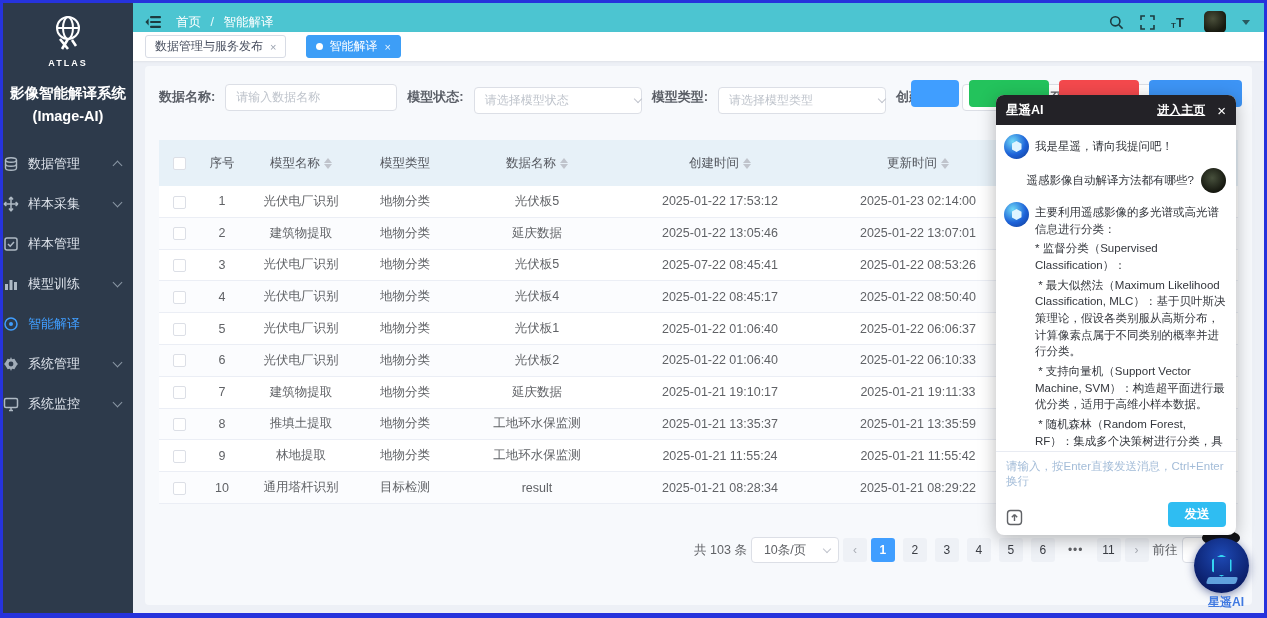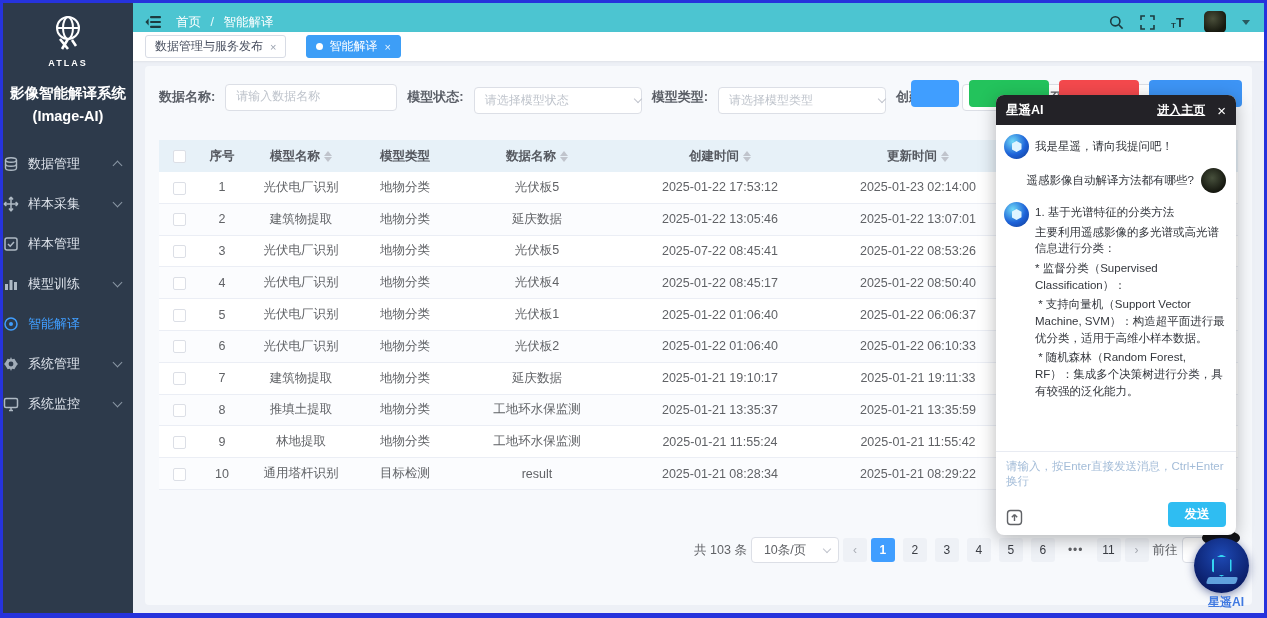--- a/index.html
+++ b/index.html
@@ -53,36 +53,36 @@
   
   .main { position:absolute; left:130px; top:58px; right:0; bottom:0; background:#edf0f6; }
   .card { position:absolute; left:12px; top:5px; right:12px; bottom:8px; background:#f7f9fc; border-radius:4px; }
 
   .filter-row { position:absolute; left:14px; top:14px; display:flex; align-items:center; gap:10px; }
   .f-label { font-size:13px; font-weight:bold; color:#5a5e66; white-space:nowrap; }
   .f-input, .f-select, .f-date { height:27px; background:#fff; border:1px solid #dcdfe6; border-radius:4px;
                                  display:flex; align-items:center; font-size:12px; color:#bfc4cc; }
   .f-input { width:172px; padding:0 10px; border:1px solid #dcdfe6; color:#303133; }
   .f-input::placeholder { color:#bfc4cc; }
-  input.f-input { outline:none; font-family:Liberation Mono, monospace; }
+  input.f-input { outline:none; font-family:Liberation Sans, sans-serif; }
   .f-select { width:168px; padding:0 0 0 10px; justify-content:space-between; cursor:pointer;margin-top:7px; }
   .sel-caret { width:6px; height:6px; border-right:1.3px solid #c0c4cc; border-bottom:1.3px solid #c0c4cc;
                transform:rotate(45deg); margin-top:-3px; }
   .f-date { width:212px; padding:0 10px; gap:8px; cursor:pointer; }
   .f-date .mid { color:#606266; font-weight:bold; font-size:12px; }
 
   .act-btns { position:absolute; top:14px; right:10px; display:flex; gap:10px; z-index:1; }
   .abtn { height:27px; border:none; border-radius:4px; cursor:pointer; }
 
   
   .tbl { position:absolute; left:14px; right:14px; top:74px; font-size:12.5px; color:#606266; }
   .trow { display:grid; grid-template-columns:40px 46px 112px 96px 168px 198px 198px 1fr;
           align-items:center; height:31.8px; background:#fff; border-bottom:1px solid #ebeef5; }
   .trow:nth-child(odd):not(.thead) { background:#fbfcfe; }
-  .trow.thead { background:#e7f1f8; height:32px; font-weight:bold; color:#55585f; border-bottom:none; }
+  .trow.thead { background:#e7f1f8; height:46px; font-weight:normal; color:#55585f; border-bottom:none; }
   .tcell { text-align:center; overflow:hidden; white-space:nowrap; }
   .cb { display:inline-block; width:13px; height:13px; border:1px solid #dcdfe6; border-radius:2px;
         background:#fff; cursor:pointer; vertical-align:middle; }
   .sorter { display:inline-flex; flex-direction:column; margin-left:4px; vertical-align:middle; gap:1px; }
   .sorter i { width:0; height:0; border-left:4px solid transparent; border-right:4px solid transparent; }
   .sorter .up { border-bottom:5px solid #c0c4cc; }
   .sorter .dn { border-top:5px solid #c0c4cc; }
 
   
   .pager { position:absolute; right:14px; top:471px; display:flex; align-items:center; gap:4px;
@@ -505,23 +505,23 @@
           <div class="mtext">
             <p>遥感影像自动解译方法都有哪些?</p>
           </div>
           <span class="uavatar"></span>
         </div>
         <div class="msg  long">
           <span class="bavatar">
             <span class="hex"></span>
           </span>
           <div class="mtext">
-            <p>1. 基于光谱特征的分类方法</p>
             <p>主要利用遥感影像的多光谱或高光谱信息进行分类：</p>
             <p>* 监督分类（Supervised Classification）：</p>
+            <p> * 最大似然法（Maximum Likelihood Classification, MLC）：基于贝叶斯决策理论，假设各类别服从高斯分布，计算像素点属于不同类别的概率并进行分类。</p>
             <p> * 支持向量机（Support Vector Machine, SVM）：构造超平面进行最优分类，适用于高维小样本数据。</p>
             <p> * 随机森林（Random Forest, RF）：集成多个决策树进行分类，具有较强的泛化能力。</p>
           </div>
         </div>
       </div>
     <div class="chat-input">
       <textarea class="chat-ta" placeholder="请输入，按Enter直接发送消息，Ctrl+Enter换行" style=""></textarea>
       <span class="upload-ic">
         <svg width="17" height="17" viewBox="0 0 17 17" fill="none" stroke="#606266" stroke-width="1.4">
           <rect x="1.5" y="1.5" width="14" height="14" rx="3"></rect>

